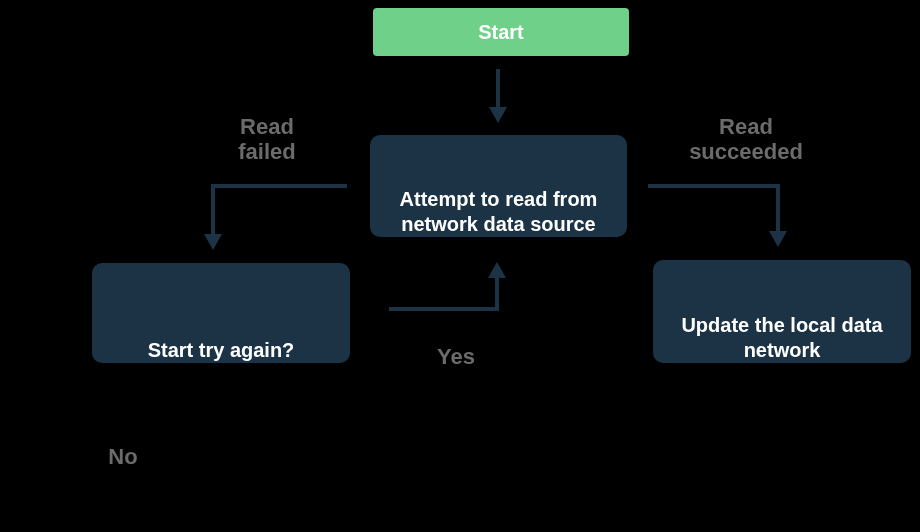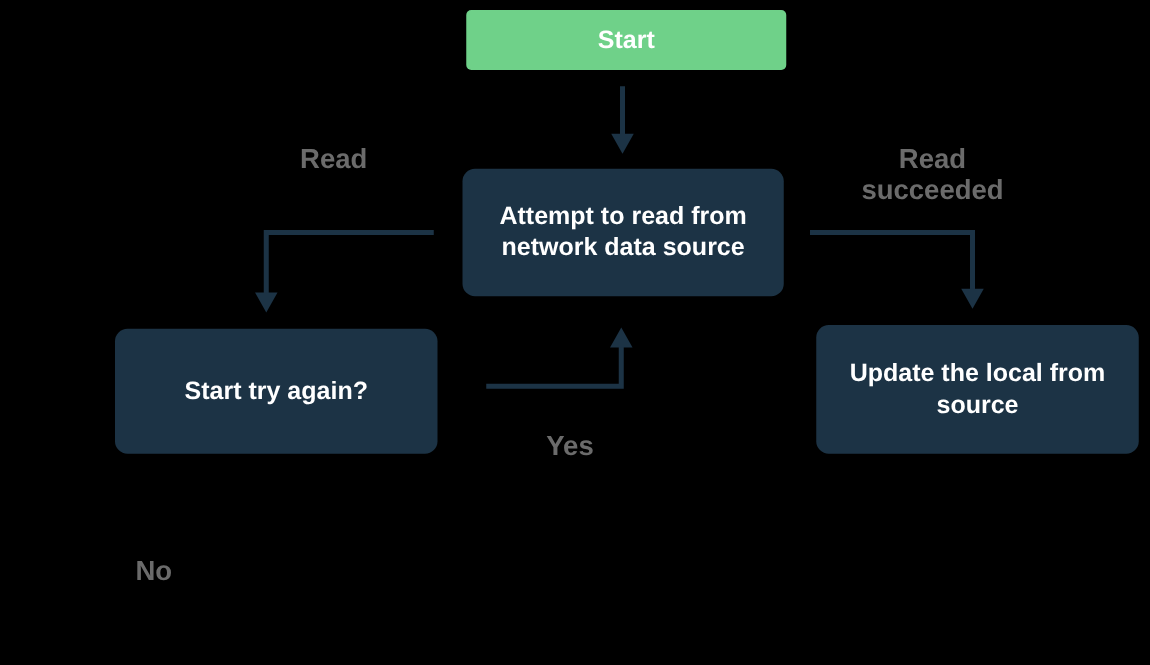--- a/index.html
+++ b/index.html
@@ -40,20 +40,21 @@
     color: #FFFFFF;
     font-size: 20px;
   }
   .node-dark {
     background: #1C3345;
     border-radius: 10px;
     color: #FFFFFF;
     font-size: 20px;
     line-height: 25px;
     padding: 0 18px;
+    align-items: flex-end;
   }
   .node-attempt {
     left: 370px; top: 135px;
     width: 257px; height: 102px;
   }
   .node-should {
     left: 92px; top: 263px;
     width: 258px; height: 100px;
   }
   .node-update {
@@ -116,26 +117,27 @@
 
   <div class="node node-dark node-attempt">
     <span>Attempt to read from network data source</span>
   </div>
 
   <div class="node node-dark node-should">
     <span>Start try again?</span>
   </div>
 
   <div class="node node-dark node-update">
-    <span>Update the local from source</span>
+    <span>Update the local data network</span>
   </div>
 
 
   <div class="edge-label label-read-failed">
     <div>Read</div>
+    <div>failed</div>
   </div>
 
   <div class="edge-label label-read-succeeded">
     <div>Read</div>
     <div>succeeded</div>
   </div>
 
   <div class="edge-label label-no">No</div>
 
   <div class="edge-label label-yes">Yes</div>

